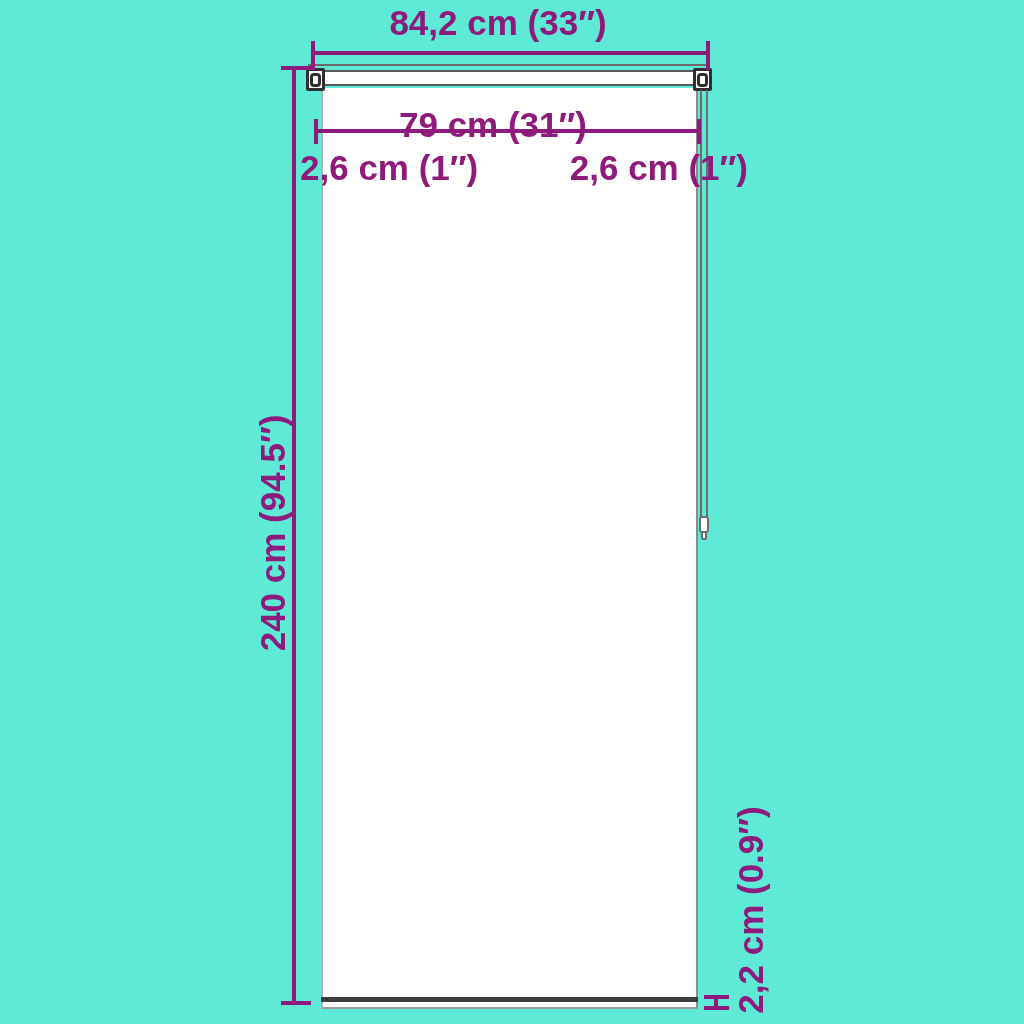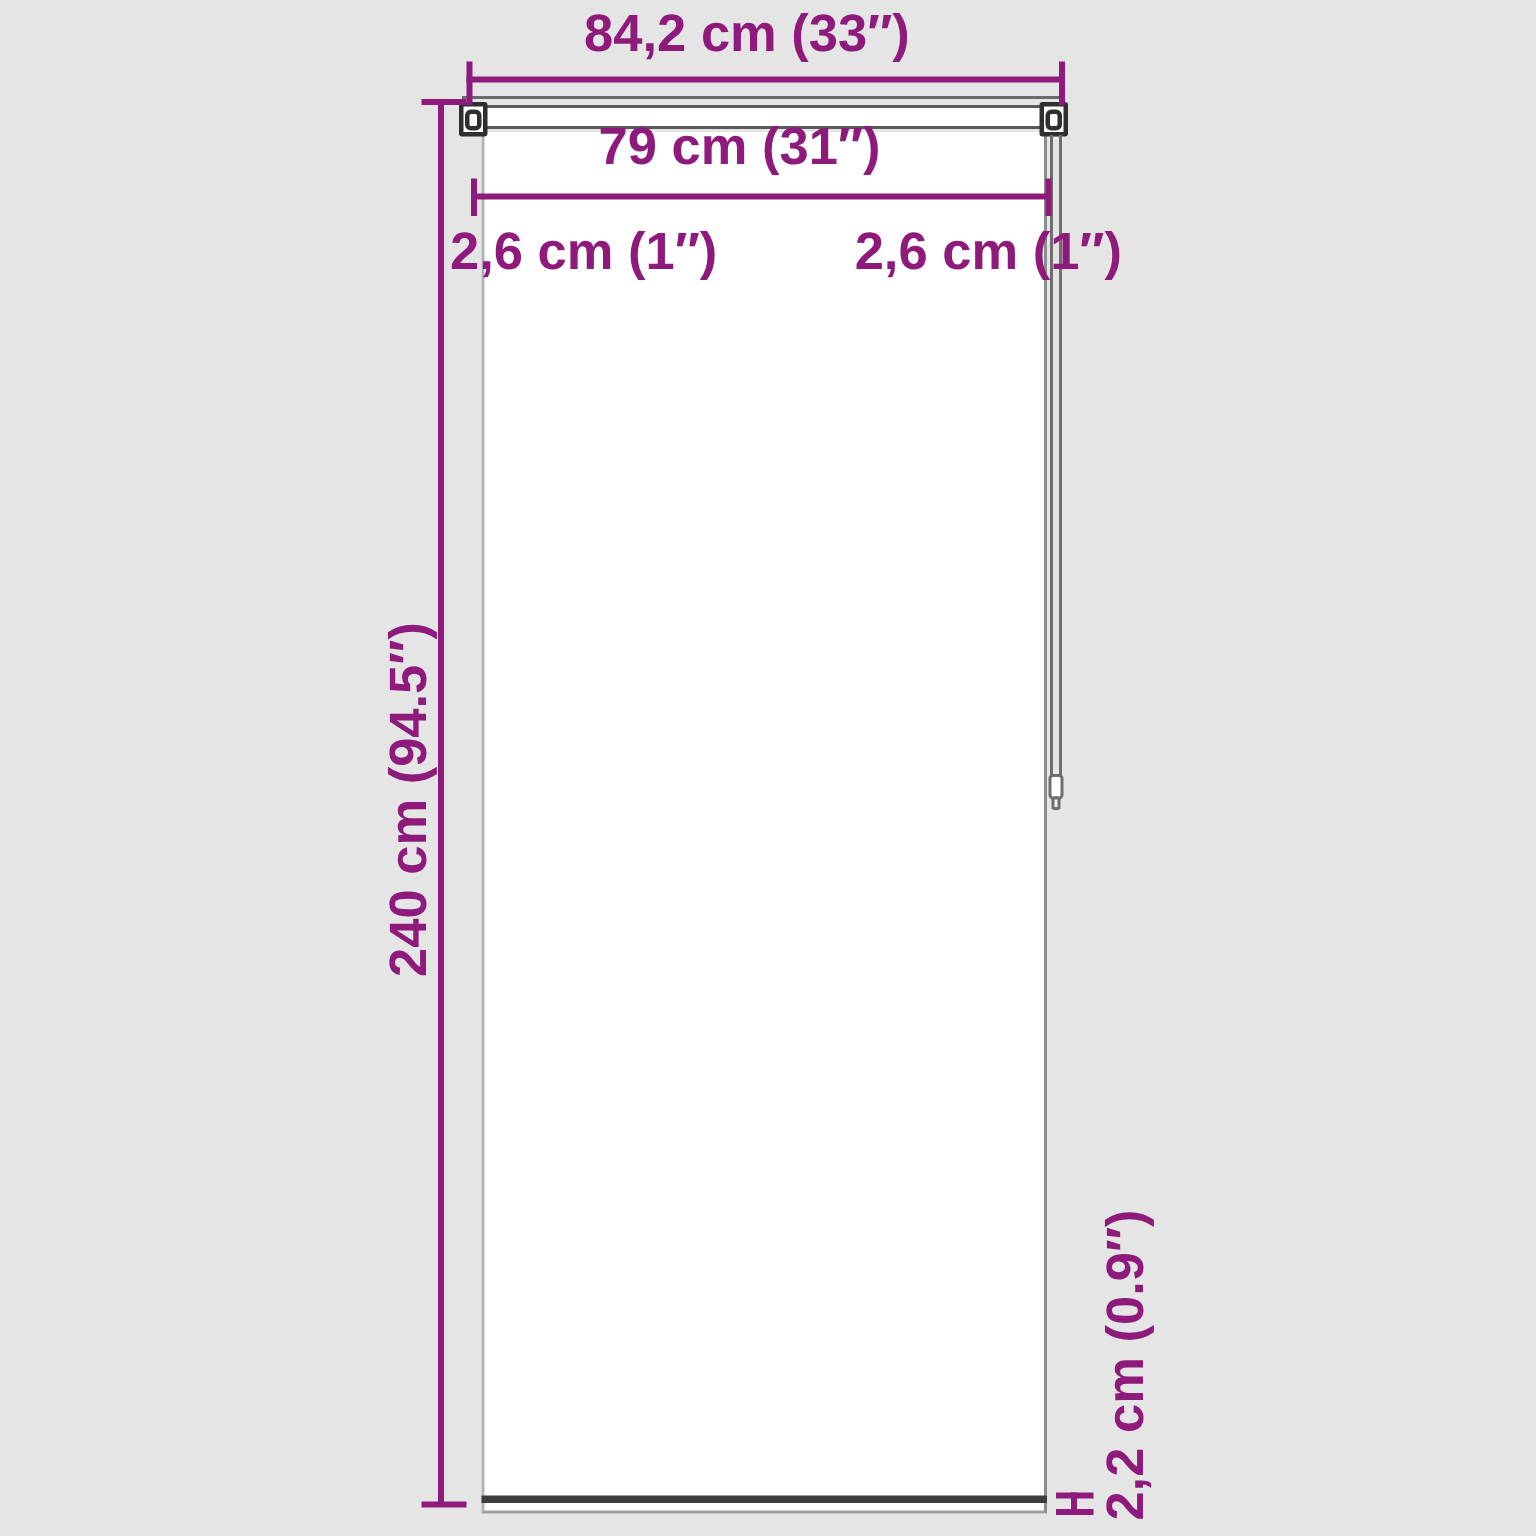--- a/index.html
+++ b/index.html
@@ -1,20 +1,20 @@
 <!DOCTYPE html>
 <html style="--accent: #8E1A7C;"><head>
 <meta charset="utf-8">
 <style>
   :root { --accent:#8E1A7C; --line:#4a4a4a; --edge:#adadad; }
   * { box-sizing: border-box; margin: 0; padding: 0; }
   body { background:#fff; }
   .canvas {
     position: relative; width: 1024px; height: 1024px;
-    background: #e5e5e5; overflow: hidden;
+    background: #5eead4; overflow: hidden;
     font-family: "Liberation Sans", sans-serif;
     font-weight: 700; color: var(--accent);
   }
   .dim { position: absolute; background: var(--accent); }
   .lbl { position: absolute; font-size: 35px; line-height: 1.1; white-space: nowrap; }
   .center { text-align: center; }
   .right { text-align: right; }
   .rot { transform: rotate(-90deg); transform-origin: center center; text-align: center; }
 
   
@@ -56,21 +56,21 @@
   <div class="chain-tip"></div>
 
   <div class="dim" style="left:311px; top:51px; width:399px; height:4px;"></div>
   <div class="dim" style="left:311px; top:41px; width:4px; height:29px;"></div>
   <div class="dim" style="left:706px; top:41px; width:4px; height:29px;"></div>
   <div class="lbl center" style="left:298px; top:4px; width:400px;">84,2 cm (33″)</div>
 
   <div class="dim" style="left:315px; top:129px; width:386px; height:4px;"></div>
   <div class="dim" style="left:314px; top:119px; width:4px; height:25px;"></div>
   <div class="dim" style="left:697px; top:119px; width:4px; height:25px;"></div>
-  <div class="lbl center" style="left:293px; top:79px; width:400px;text-align:center;">79 cm (31″)</div>
+  <div class="lbl center" style="left:293px; top:106px; width:400px;text-align:center;">79 cm (31″)</div>
 
   <div class="lbl" style="left:300px; top:149px; width:220px;">2,6 cm (1″)</div>
   <div class="lbl right" style="left:548px; top:149px; width:200px;">2,6 cm (1″)</div>
 
   <div class="dim" style="left:292px; top:68px; width:4px; height:936px;"></div>
   <div class="dim" style="left:281px; top:66px; width:30px; height:4px;"></div>
   <div class="dim" style="left:281px; top:1001px; width:30px; height:4px;"></div>
   <div class="lbl rot" style="left:154px; top:513px; width:240px; height:40px;">240 cm (94.5″)</div>
 
   <div class="dim" style="left:704px; top:995px; width:25px; height:4px;"></div>

